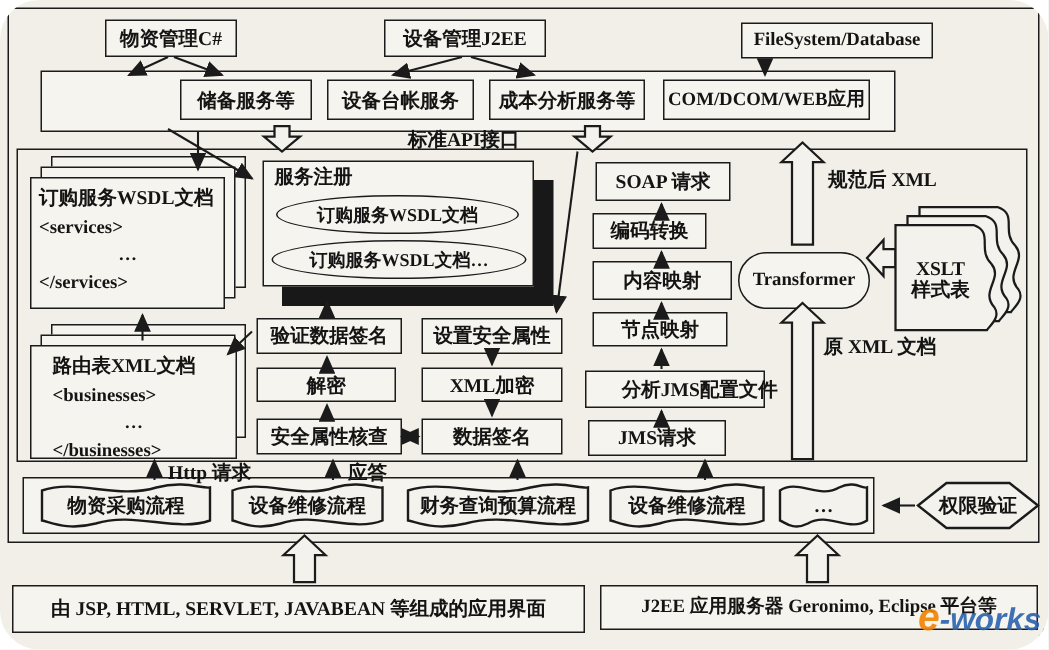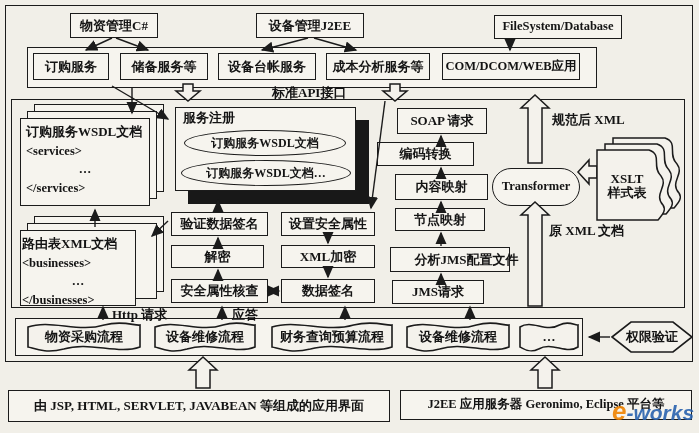--- a/index.html
+++ b/index.html
@@ -1,17 +1,17 @@
 <!DOCTYPE html>
 <html><head>
 <meta charset="utf-8">
 <style>
   html,body{margin:0;padding:0;}
   .canvas{position:relative;width:699px;height:433px;background:#f1efe8;
-    font-family:"Liberation Serif","DejaVu Serif",serif;color:#141414;overflow:hidden;}
+    font-family:"Liberation Serif","DejaVu Serif",serif;color:#141414;overflow:hidden;border-radius:26px;}
   .abs{position:absolute;box-sizing:border-box;}
   .box{border:1.6px solid #1b1b1b;background:#f6f4ee;}
   .ctr{display:flex;align-items:center;justify-content:center;text-align:center;}
   .lbl{font-weight:bold;white-space:nowrap;font-size:13px;line-height:1.05;}
   .sm{font-size:12px;}
   .box3d::after{content:'';position:absolute;left:4px;top:4px;right:-5px;bottom:-5px;
     border:1.5px solid #1b1b1b;z-index:-1;}
   .docline{font-weight:bold;font-size:12.5px;line-height:1.5;white-space:nowrap;}
   .ellipse{border:1.5px solid #1b1b1b;border-radius:50%;background:#f6f4ee;}
   .z6{z-index:6;}
@@ -24,42 +24,41 @@
 
 <div class="canvas">
 
   <div class="abs" style="left:5px;top:5px;width:688px;height:357px;border:1.7px solid #1b1b1b;"></div>
 
   <div class="abs box ctr lbl" style="left:70px;top:13px;width:88px;height:25px;">物资管理C#</div>
   <div class="abs box ctr lbl" style="left:256px;top:13px;width:108px;height:25px;">设备管理J2EE</div>
   <div class="abs box ctr lbl" style="left:446px;top:15px;width:128px;height:24px;font-size:12.5px;margin-left:48px;">FileSystem/Database</div>
 
   <div class="abs box" style="left:27px;top:47px;width:570px;height:41px;border-width:1.8px;"></div>
-  <div class="abs box box3d ctr lbl" style="left:33px;top:53px;width:76px;height:27px;">订购服务</div>
   <div class="abs box box3d ctr lbl" style="left:120px;top:53px;width:88px;height:27px;">储备服务等</div>
   <div class="abs box box3d ctr lbl" style="left:218px;top:53px;width:98px;height:27px;">设备台帐服务</div>
   <div class="abs box box3d ctr lbl" style="left:326px;top:53px;width:104px;height:27px;">成本分析服务等</div>
   <div class="abs box box3d ctr lbl" style="left:442px;top:53px;width:138px;height:27px;font-size:12.5px;">COM/DCOM/WEB应用</div>
 
   <div class="abs lbl" style="left:272px;top:86px;">标准API接口</div>
 
   <div class="abs" style="left:11px;top:99px;width:674px;height:209px;border:1.7px solid #1b1b1b;"></div>
 
   <div class="abs box" style="left:34px;top:104px;width:130px;height:88px;"></div>
   <div class="abs box" style="left:27px;top:111px;width:130px;height:88px;"></div>
   <div class="abs box" style="left:20px;top:118px;width:130px;height:88px;padding:3px 5px;">
     <div class="docline" style="font-size:13px;">订购服务WSDL文档</div>
     <div class="docline">&lt;services&gt;</div>
     <div class="docline" style="text-align:center;">…</div>
     <div class="docline">&lt;/services&gt;</div>
   </div>
 
   <div class="abs box" style="left:34px;top:216px;width:130px;height:76px;"></div>
   <div class="abs box" style="left:27px;top:223px;width:130px;height:76px;"></div>
-  <div class="abs box" style="left:20px;top:230px;width:116px;height:76px;padding:3px 1px;">
+  <div class="abs box" style="left:20px;top:230px;width:138px;height:76px;padding:3px 14px;">
     <div class="docline" style="font-size:13px;">路由表XML文档</div>
     <div class="docline">&lt;businesses&gt;</div>
     <div class="docline" style="text-align:center;">…</div>
     <div class="docline">&lt;/businesses&gt;</div>
   </div>
 
   <div class="abs" style="left:188px;top:120px;width:181px;height:84px;background:#181818;"></div>
   <div class="abs box" style="left:175px;top:107px;width:181px;height:84px;">
     <div class="abs lbl" style="left:7px;top:3px;">服务注册</div>
     <div class="abs ellipse ctr lbl sm" style="left:8px;top:22px;width:162px;height:26px;">订购服务WSDL文档</div>
@@ -68,21 +67,21 @@
 
   <div class="abs box ctr lbl" style="left:171px;top:212px;width:97px;height:24px;">验证数据签名</div>
   <div class="abs box ctr lbl" style="left:171px;top:245px;width:93px;height:23px;">解密</div>
   <div class="abs box ctr lbl" style="left:171px;top:279px;width:97px;height:24px;">安全属性核查</div>
 
   <div class="abs box ctr lbl" style="left:281px;top:212px;width:94px;height:24px;">设置安全属性</div>
   <div class="abs box ctr lbl" style="left:281px;top:245px;width:94px;height:23px;">XML加密</div>
   <div class="abs box ctr lbl" style="left:397px;top:108px;width:90px;height:26px;">SOAP 请求</div>
 
   <div class="abs box ctr lbl" style="left:281px;top:279px;width:94px;height:24px;">数据签名</div>
-  <div class="abs box ctr lbl" style="left:377px;top:142px;width:97px;height:24px;">编码转换</div>
+  <div class="abs box ctr lbl" style="left:395px;top:142px;width:76px;height:24px;">编码转换</div>
   <div class="abs box ctr lbl" style="left:395px;top:174px;width:93px;height:26px;">内容映射</div>
   <div class="abs box ctr lbl" style="left:395px;top:208px;width:90px;height:23px;">节点映射</div>
   <div class="abs box ctr lbl" style="left:390px;top:247px;width:120px;height:25px;padding-left:33px;">分析JMS配置文件</div>
   <div class="abs box ctr lbl" style="left:392px;top:280px;width:92px;height:24px;">JMS请求</div>
 
   <div class="abs box ctr lbl" style="left:492px;top:168px;width:88px;height:38px;border-radius:19px;font-size:12.5px;">Transformer</div>
 
   <div class="abs lbl z6" style="left:552px;top:113px;">规范后 XML</div>
   <div class="abs lbl z6" style="left:549px;top:224px;">原 XML 文档</div>
   <div class="abs lbl z6" style="left:112px;top:308px;">Http 请求</div>

